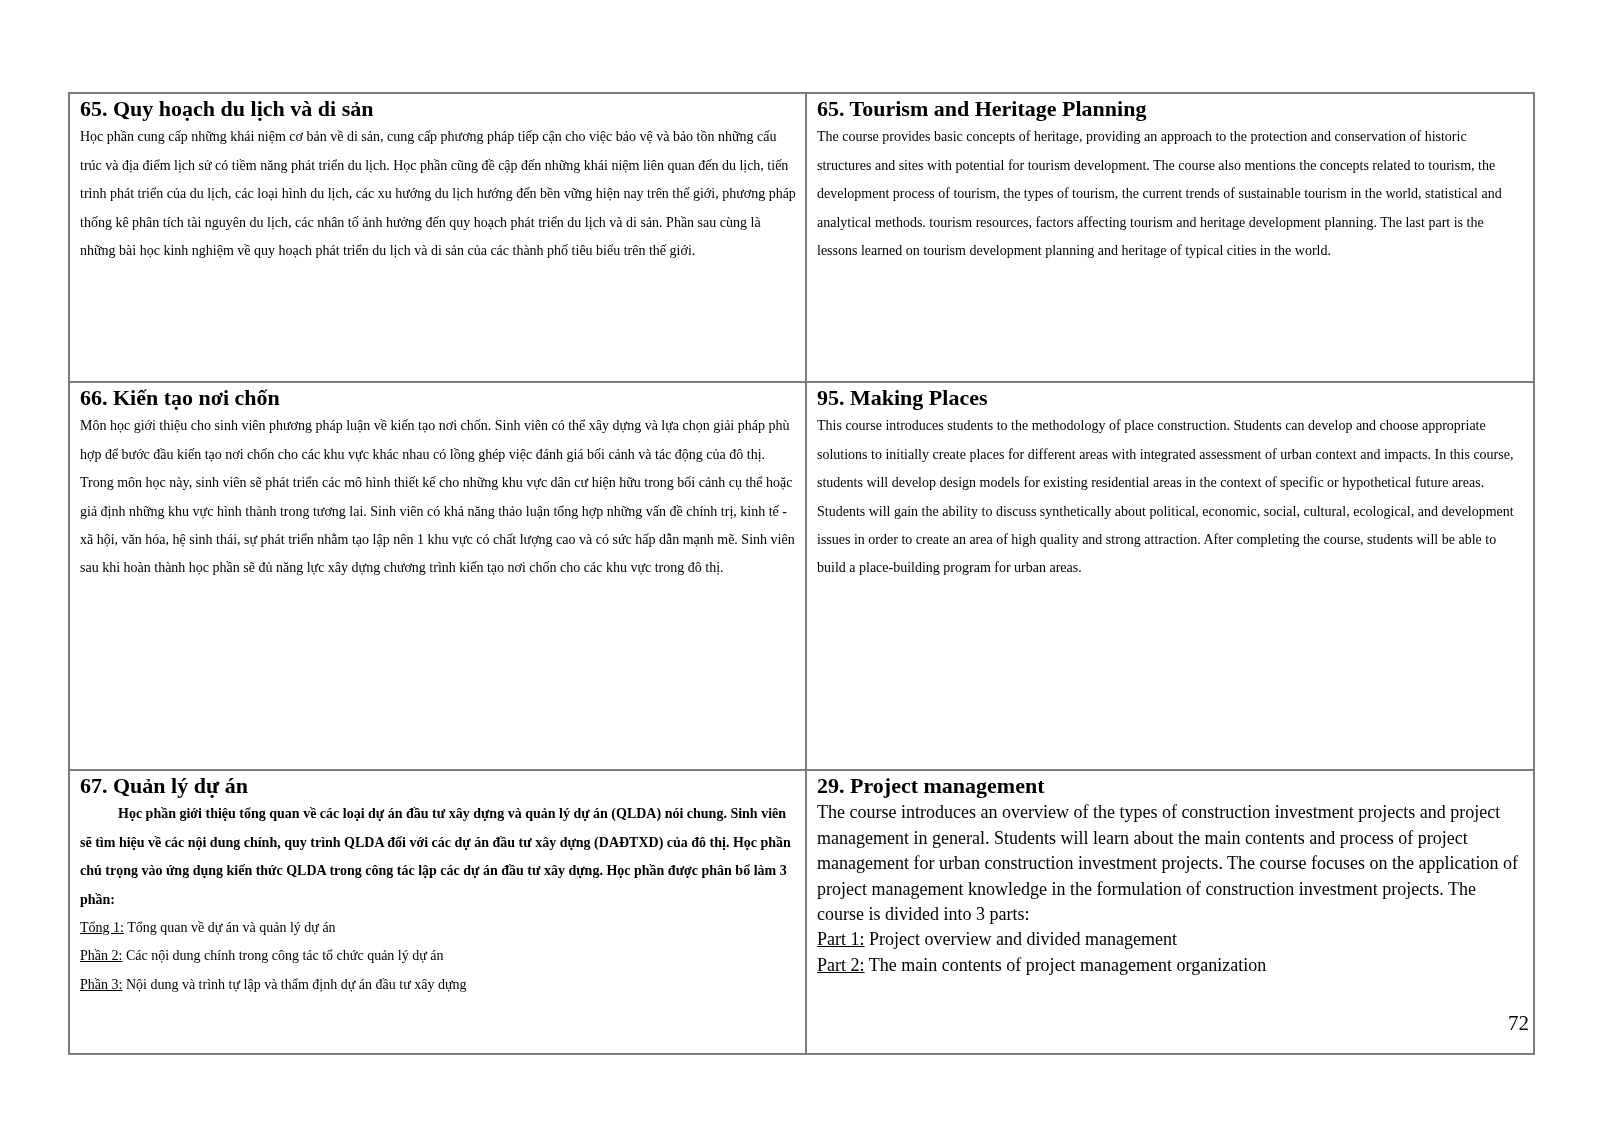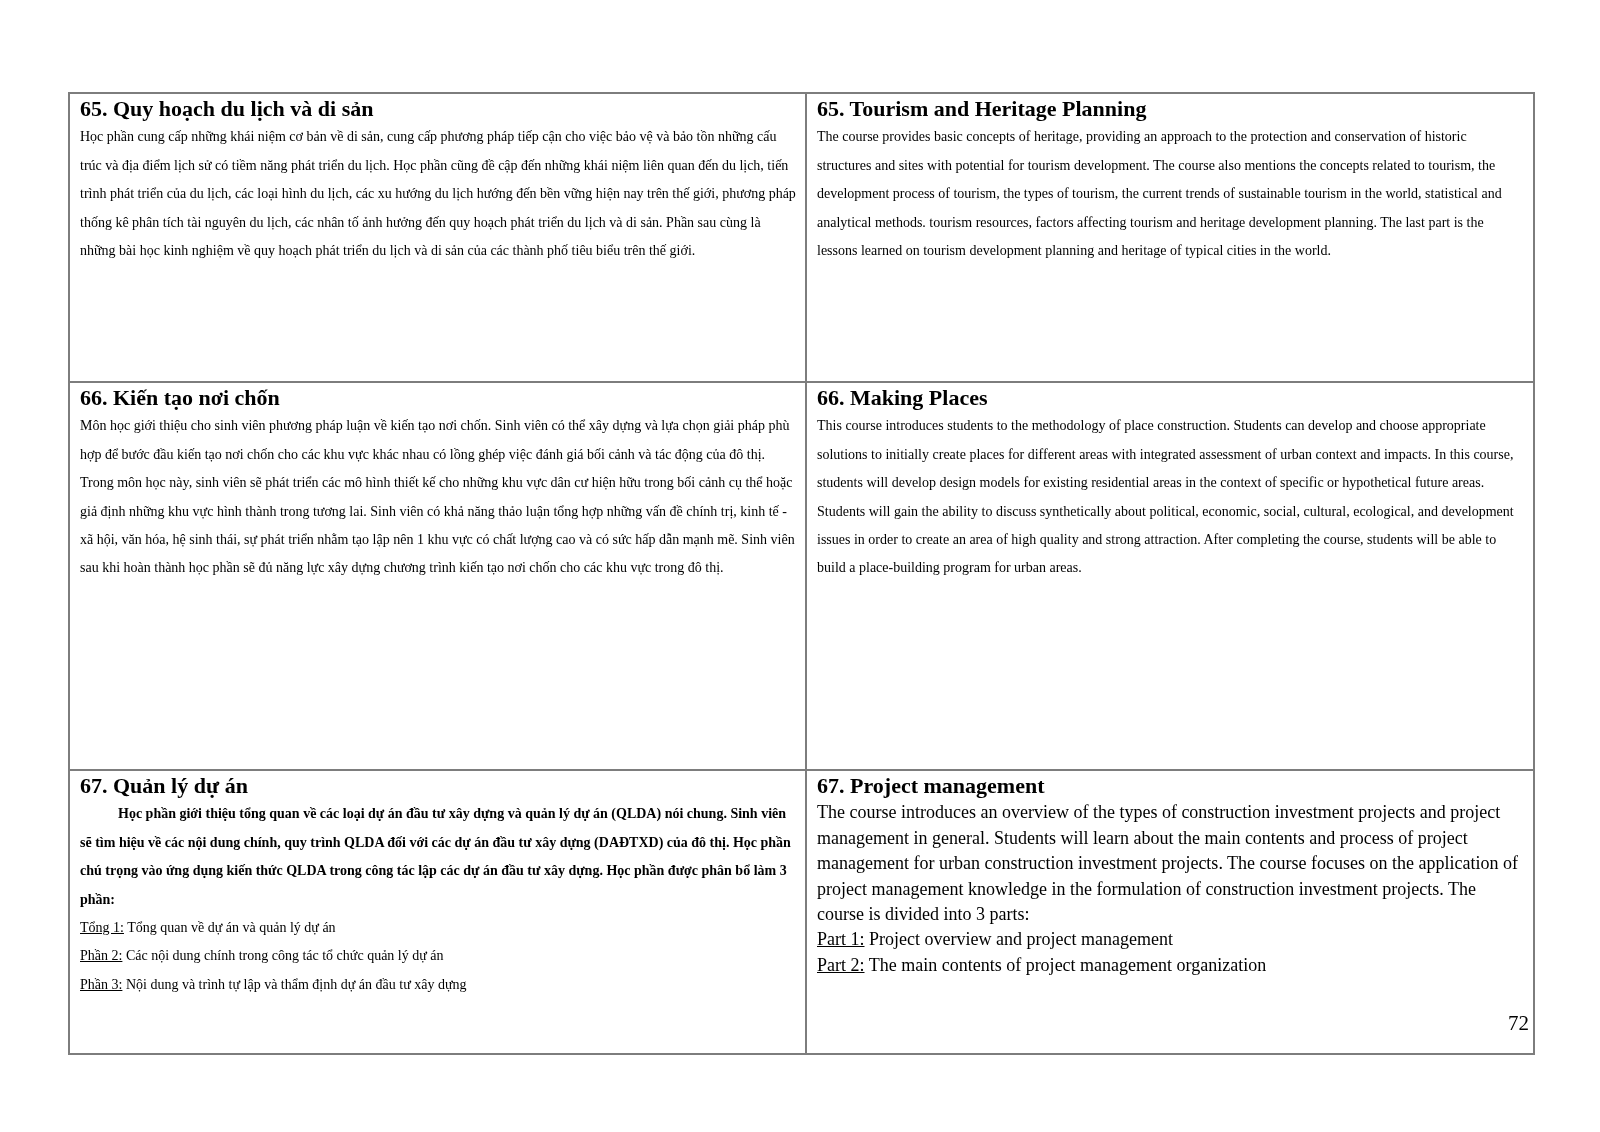--- a/index.html
+++ b/index.html
@@ -83,37 +83,37 @@
           <div class="body">The course provides basic concepts of heritage, providing an approach to the protection and conservation of historic structures and sites with potential for tourism development. The course also mentions the concepts related to tourism, the development process of tourism, the types of tourism, the current trends of sustainable tourism in the world, statistical and analytical methods. tourism resources, factors affecting tourism and heritage development planning. The last part is the lessons learned on tourism development planning and heritage of typical cities in the world.</div>
         </td>
       </tr>
 
       <tr class="row-66">
         <td class="cell-vi-66" lang="vi">
           <div class="title">66. Kiến tạo nơi chốn</div>
           <div class="body">Môn học giới thiệu cho sinh viên phương pháp luận về kiến tạo nơi chốn. Sinh viên có thể xây dựng và lựa chọn giải pháp phù hợp để bước đầu kiến tạo nơi chốn cho các khu vực khác nhau có lồng ghép việc đánh giá bối cảnh và tác động của đô thị. Trong môn học này, sinh viên sẽ phát triển các mô hình thiết kế cho những khu vực dân cư hiện hữu trong bối cảnh cụ thể hoặc giả định những khu vực hình thành trong tương lai. Sinh viên có khả năng thảo luận tổng hợp những vấn đề chính trị, kinh tế - xã hội, văn hóa, hệ sinh thái, sự phát triển nhằm tạo lập nên 1 khu vực có chất lượng cao và có sức hấp dẫn mạnh mẽ. Sinh viên sau khi hoàn thành học phần sẽ đủ năng lực xây dựng chương trình kiến tạo nơi chốn cho các khu vực trong đô thị.</div>
         </td>
         <td class="cell-en-66" lang="en">
-          <div class="title">66. Making Places</div>
+          <div class="title">95. Making Places</div>
           <div class="body">This course introduces students to the methodology of place construction. Students can develop and choose appropriate solutions to initially create places for different areas with integrated assessment of urban context and impacts. In this course, students will develop design models for existing residential areas in the context of specific or hypothetical future areas. Students will gain the ability to discuss synthetically about political, economic, social, cultural, ecological, and development issues in order to create an area of high quality and strong attraction. After completing the course, students will be able to build a place-building program for urban areas.</div>
         </td>
       </tr>
 
       <tr class="row-67">
         <td class="cell-vi-67" lang="vi">
           <div class="title">67. Quản lý dự án</div>
           <div class="body">Học phần giới thiệu tổng quan về các loại dự án đầu tư xây dựng và quản lý dự án (QLDA) nói chung. Sinh viên sẽ tìm hiệu về các nội dung chính, quy trình QLDA đối với các dự án đầu tư xây dựng (DAĐTXD) của đô thị. Học phần chú trọng vào ứng dụng kiến thức QLDA trong công tác lập các dự án đầu tư xây dựng. Học phần được phân bổ làm 3 phần:</div>
           <div class="part"><span class="part-label">Tổng 1:</span><span> Tổng quan về dự án và quản lý dự án</span></div>
           <div class="part"><span class="part-label">Phần 2:</span><span> Các nội dung chính trong công tác tổ chức quản lý dự án</span></div>
           <div class="part"><span class="part-label">Phần 3:</span><span> Nội dung và trình tự lập và thẩm định dự án đầu tư xây dựng</span></div>
         </td>
         <td class="cell-en-67" lang="en">
-          <div class="title">67. Project management</div>
+          <div class="title">29. Project management</div>
           <div class="body">The course introduces an overview of the types of construction investment projects and project management in general. Students will learn about the main contents and process of project management for urban construction investment projects. The course focuses on the application of project management knowledge in the formulation of construction investment projects. The course is divided into 3 parts:</div>
-          <div class="part"><span class="part-label">Part 1:</span><span> Project overview and project management</span></div>
+          <div class="part"><span class="part-label">Part 1:</span><span> Project overview and divided management</span></div>
           <div class="part"><span class="part-label">Part 2:</span><span> The main contents of project management organization</span></div>
         </td>
       </tr>
     </tbody>
   </table>
 
   <div class="page-number">72</div>
 </div>
 
 </body></html>

